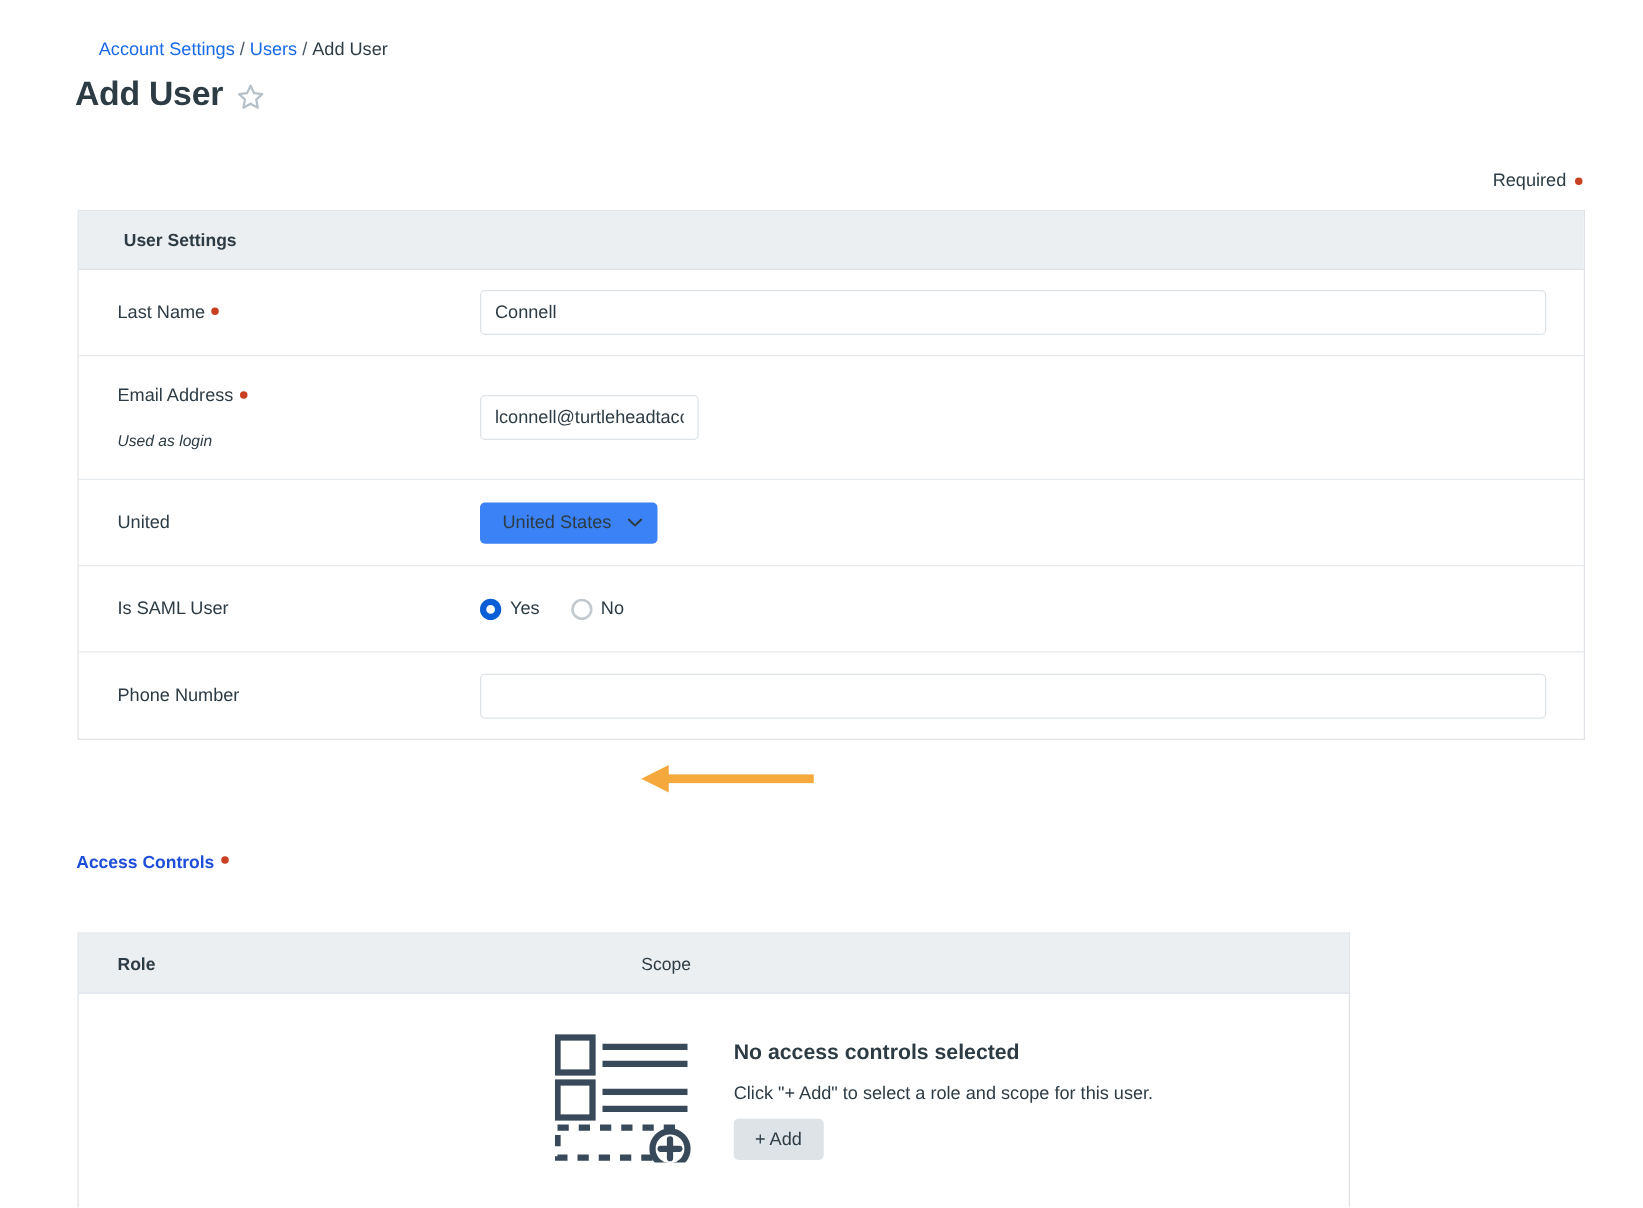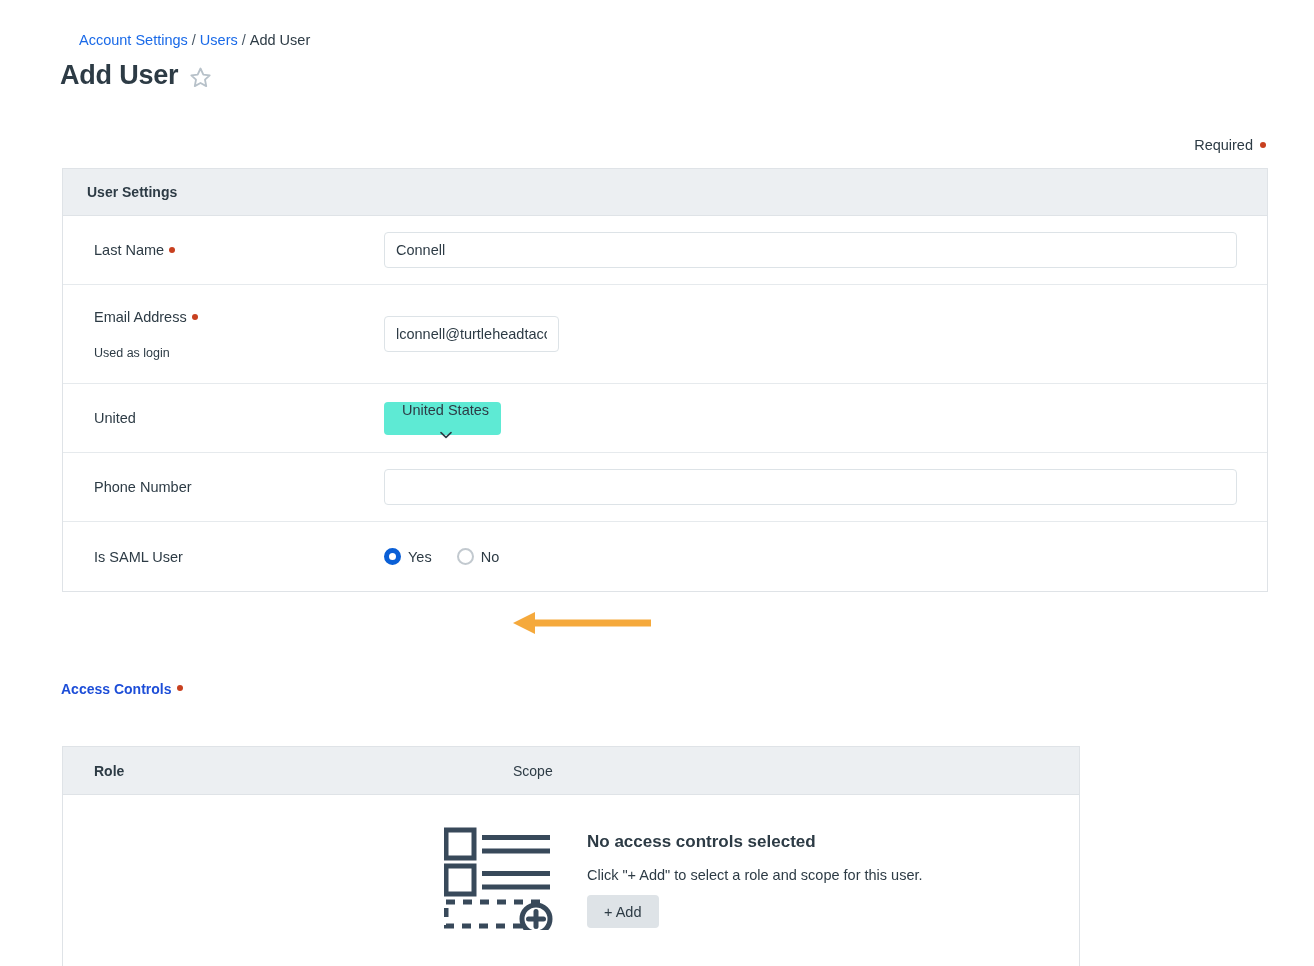--- a/index.html
+++ b/index.html
@@ -55,69 +55,68 @@
     position: absolute; left: 62px; top: 168px;
     width: 1206px;
     border: 1px solid #dfe3e7;
     background: #fff;
   }
   .panel-header {
     background: #eceff2;
     border-bottom: 1px solid #dfe3e7;
     height: 47px;
     display: flex; align-items: center;
-    padding-left: 24px;
+    padding-left: 36px;
   }
   .panel-header-title {
     font-size: 14px; font-weight: bold; color: #2d3b45;
   }
   .form-row {
     display: flex; align-items: center;
     border-bottom: 1px solid #e6eaed;
     min-height: 69px;
     padding: 0 0 0 31px;
   }
   .form-row:last-child { border-bottom: none; }
   .form-row.tall { min-height: 99px; }
   .row-label {
     width: 290px; flex: none;
     font-size: 14.5px; color: #2d3b45;
   }
   .row-label .req-dot { margin-left: 5px; vertical-align: 2px; }
   .row-sublabel {
-    display: block; 
+    display: block; font-style: italic;
     font-size: 12.5px; color: #2d3b45; margin-top: 21px;
   }
   .row-field { flex: 1; display: flex; align-items: center; }
 
   .text-input {
     height: 36px;
     border: 1px solid #dde3e7;
     border-radius: 4px;
     background: #fff;
     font-family: "Liberation Sans", sans-serif;
     font-size: 14.5px;
     color: #2d3b45;
     padding: 0 11px;
     outline: none;
   }
   .input-wide { width: 853px; }
   .input-email { width: 175px; }
 
   .select-pill {
     height: 33px;
-    background: #5eead4;
+    background: #3b82f6;
     border: none; border-radius: 4px;
     font-family: "Liberation Sans", sans-serif;
     font-size: 14.5px;
     color: #2d3b45;
     padding: 0 12px 0 18px;
     display: inline-flex; align-items: center; gap: 13px;
     cursor: pointer;
-    flex-direction: column;
   }
   .chev { width: 12px; height: 8px; display: block; }
 
   
   .radio-group { display: flex; align-items: center; gap: 7px; }
   .radio {
     width: 17px; height: 17px; border-radius: 50%;
     border: 2px solid #c2c9cf; background: #fff;
     display: inline-block; flex: none;
     cursor: pointer;
@@ -239,38 +238,38 @@
             <svg class="chev" viewBox="0 0 12 8" fill="none" stroke="#2d3b45" stroke-width="1.6" stroke-linecap="round" stroke-linejoin="round">
               <polyline points="1,1.6 6,6.4 11,1.6"></polyline>
             </svg>
           </span>
         </button>
       </div>
     </div>
 
     <div class="form-row">
       <div class="row-label">
-        <span>Phone Number</span>
-      </div>
-      <div class="row-field">
-        <input class="text-input input-wide" type="text" value="" style="">
-      </div>
-    </div>
-
-    <div class="form-row">
-      <div class="row-label">
         <span>Is SAML User</span>
       </div>
       <div class="row-field">
         <div class="radio-group">
           <span class="radio checked"></span>
           <span class="radio-label">Yes</span>
           <span class="radio"></span>
           <span class="radio-label">No</span>
         </div>
+      </div>
+    </div>
+
+    <div class="form-row">
+      <div class="row-label">
+        <span>Phone Number</span>
+      </div>
+      <div class="row-field">
+        <input class="text-input input-wide" type="text" value="" style="">
       </div>
     </div>
   </div>
 
   <span class="annotation-arrow">
     <svg width="140" height="26" viewBox="0 0 140 26">
       <polygon points="0,13 22,2 22,24" fill="#f5a93c"></polygon>
       <rect x="20" y="9.5" width="118" height="7" fill="#f5a93c"></rect>
     </svg>
   </span>

